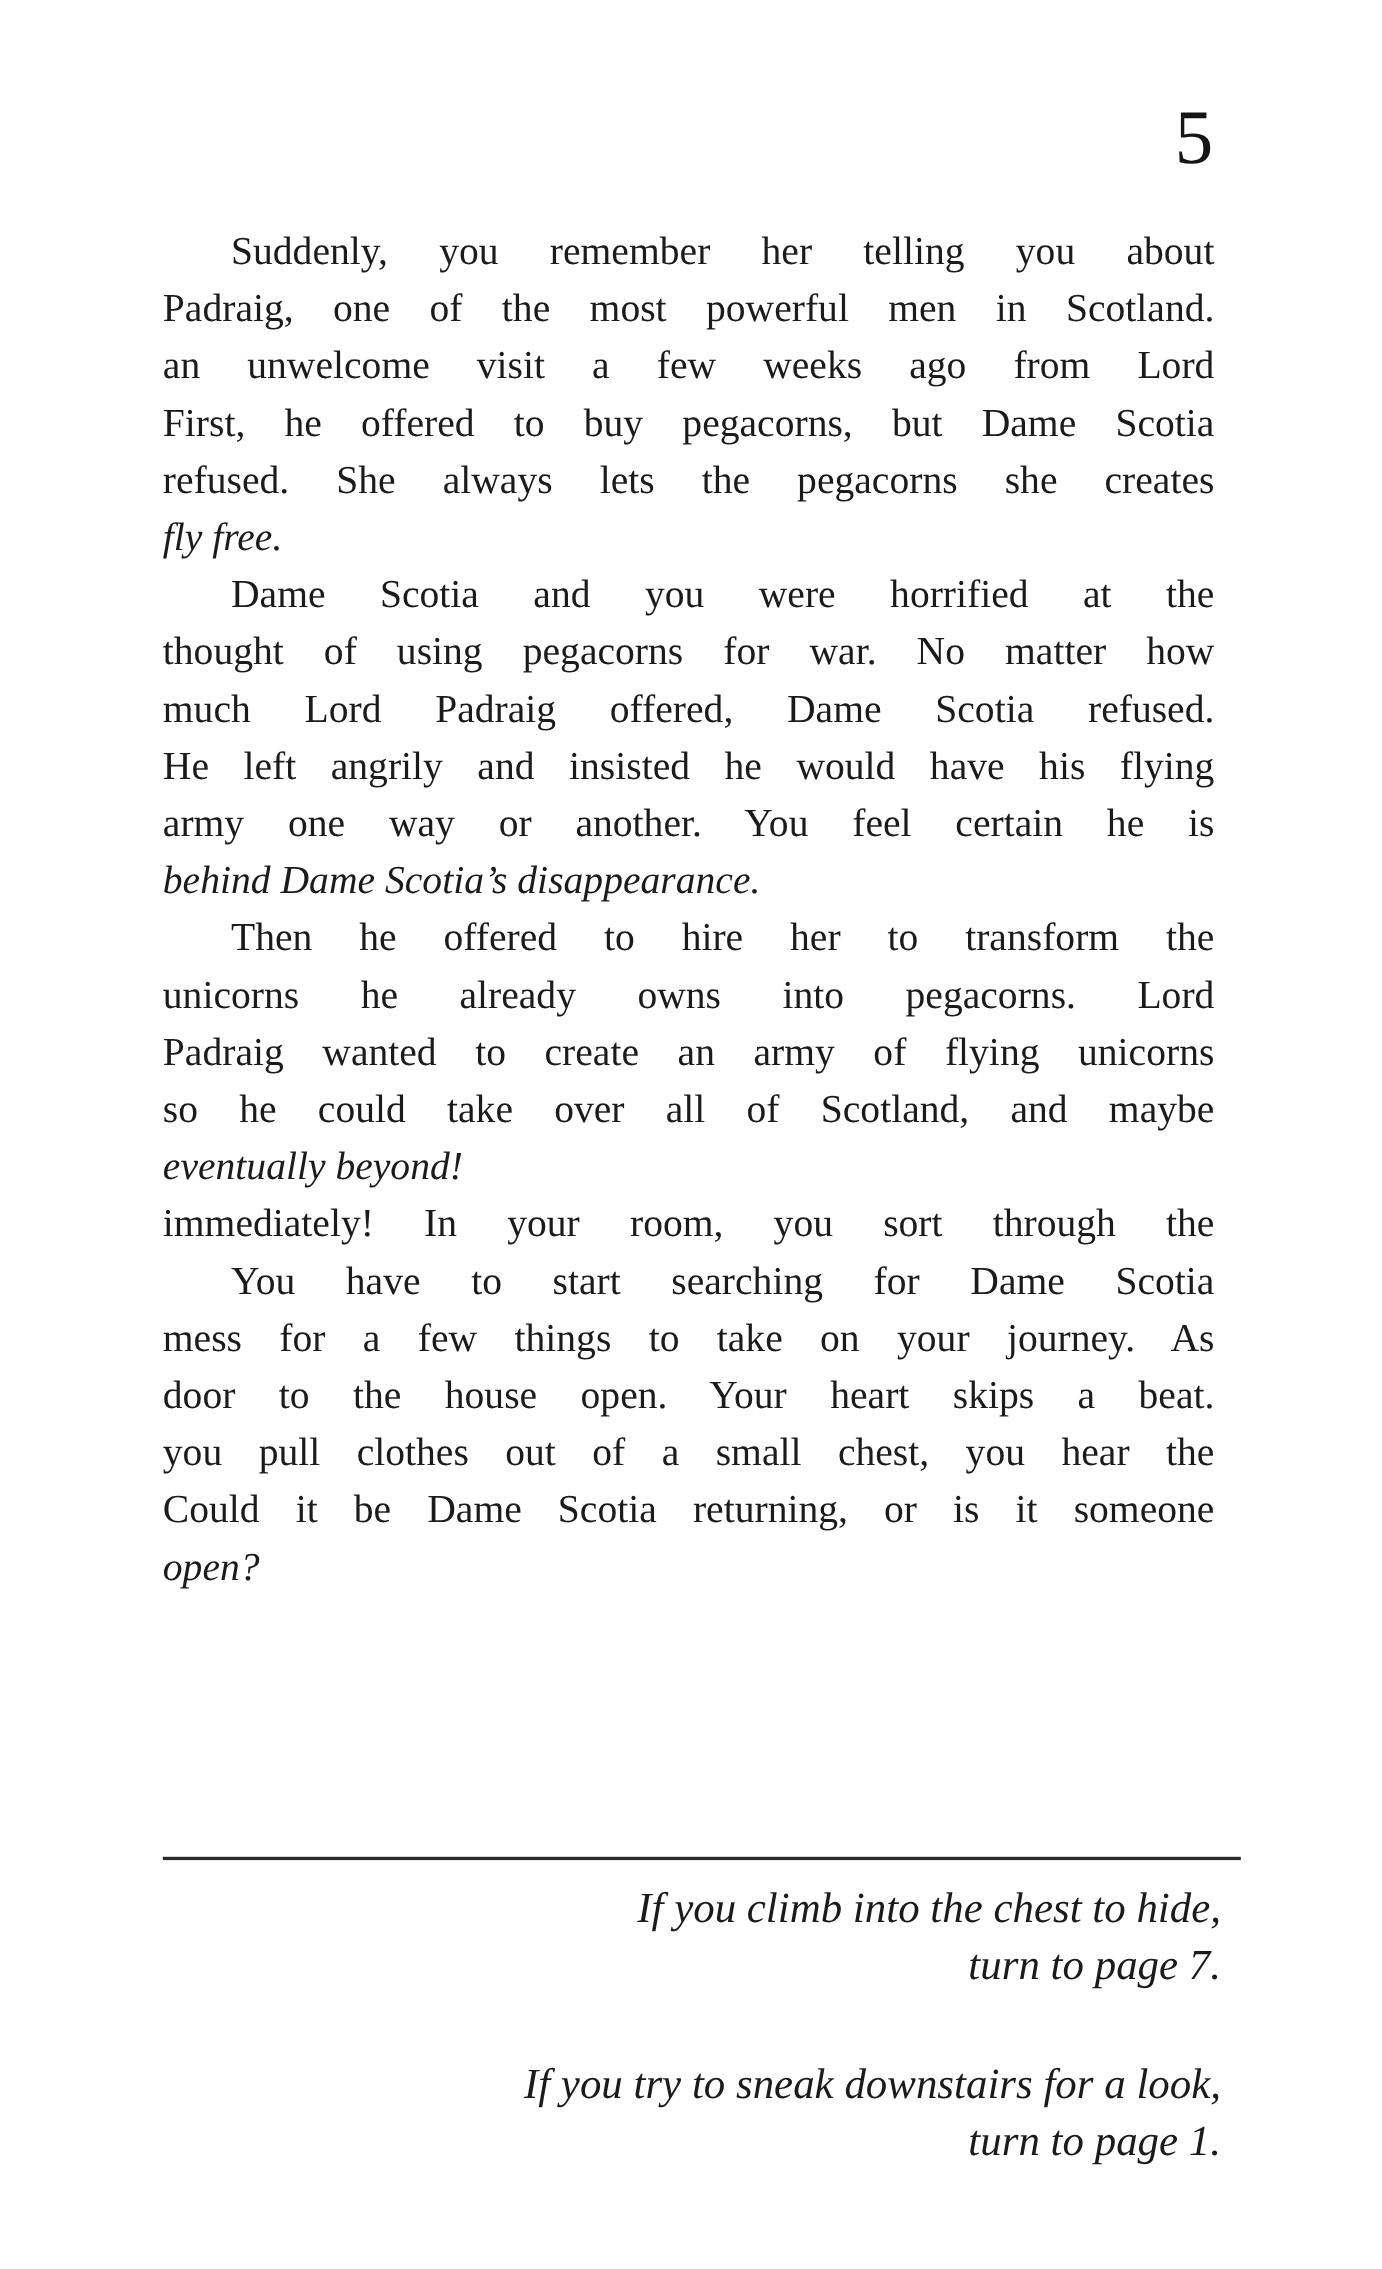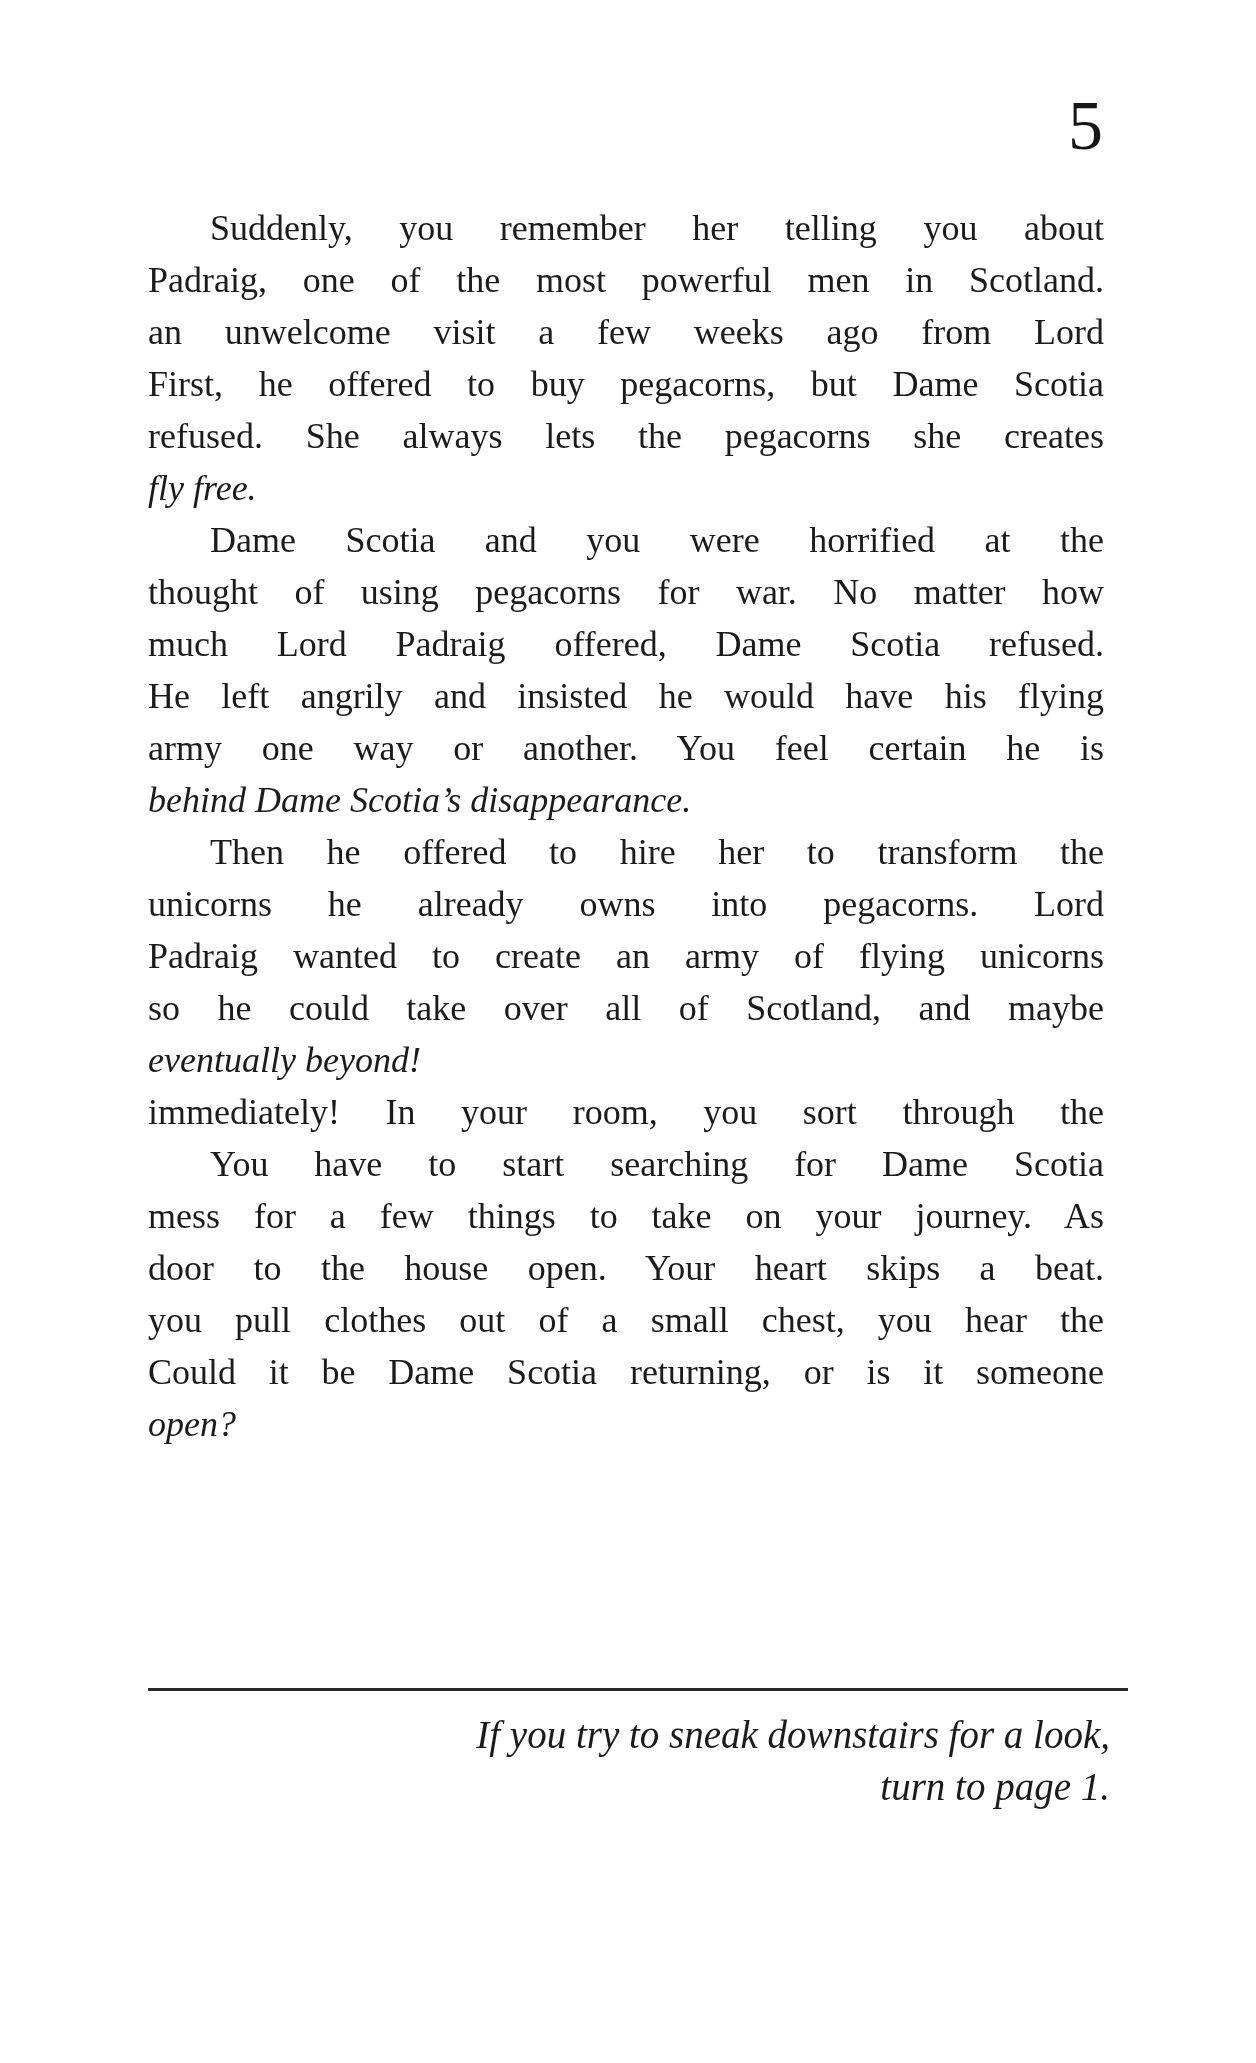--- a/index.html
+++ b/index.html
@@ -57,21 +57,21 @@
     position: absolute;
     left: 148px;
     top: 1709px;
     width: 962px;
     text-align: right;
     font-style: italic;
     font-size: 39px;
     line-height: 52px;
     color: #1b1b1b;
   }
-  .choice + .choice { margin-top: 24px; }
+  .choice + .choice { margin-top: 56px; }
 </style>
 </head>
 <body>
 
 <div class="page">
   <div class="page-number">5</div>
 
   <main class="story" id="story">
       <div class="paragraph">
         <div class="line first">Suddenly, you remember her telling you about</div>
@@ -104,17 +104,21 @@
         <div class="line">you pull clothes out of a small chest, you hear the</div>
         <div class="line">Could it be Dame Scotia returning, or is it someone</div>
         <div class="line last">open?</div>
       </div>
     </main>
 
   <hr class="divider">
 
   <section class="choices" id="choices">
       <div class="choice">
+        <div class="choice-line">If you climb into the chest to hide,</div>
+        <div class="choice-line">turn to page 7.</div>
+      </div>
+      <div class="choice">
         <div class="choice-line">If you try to sneak downstairs for a look,</div>
         <div class="choice-line">turn to page 1.</div>
       </div>
     </section>
 </div>
 
 </body></html>

